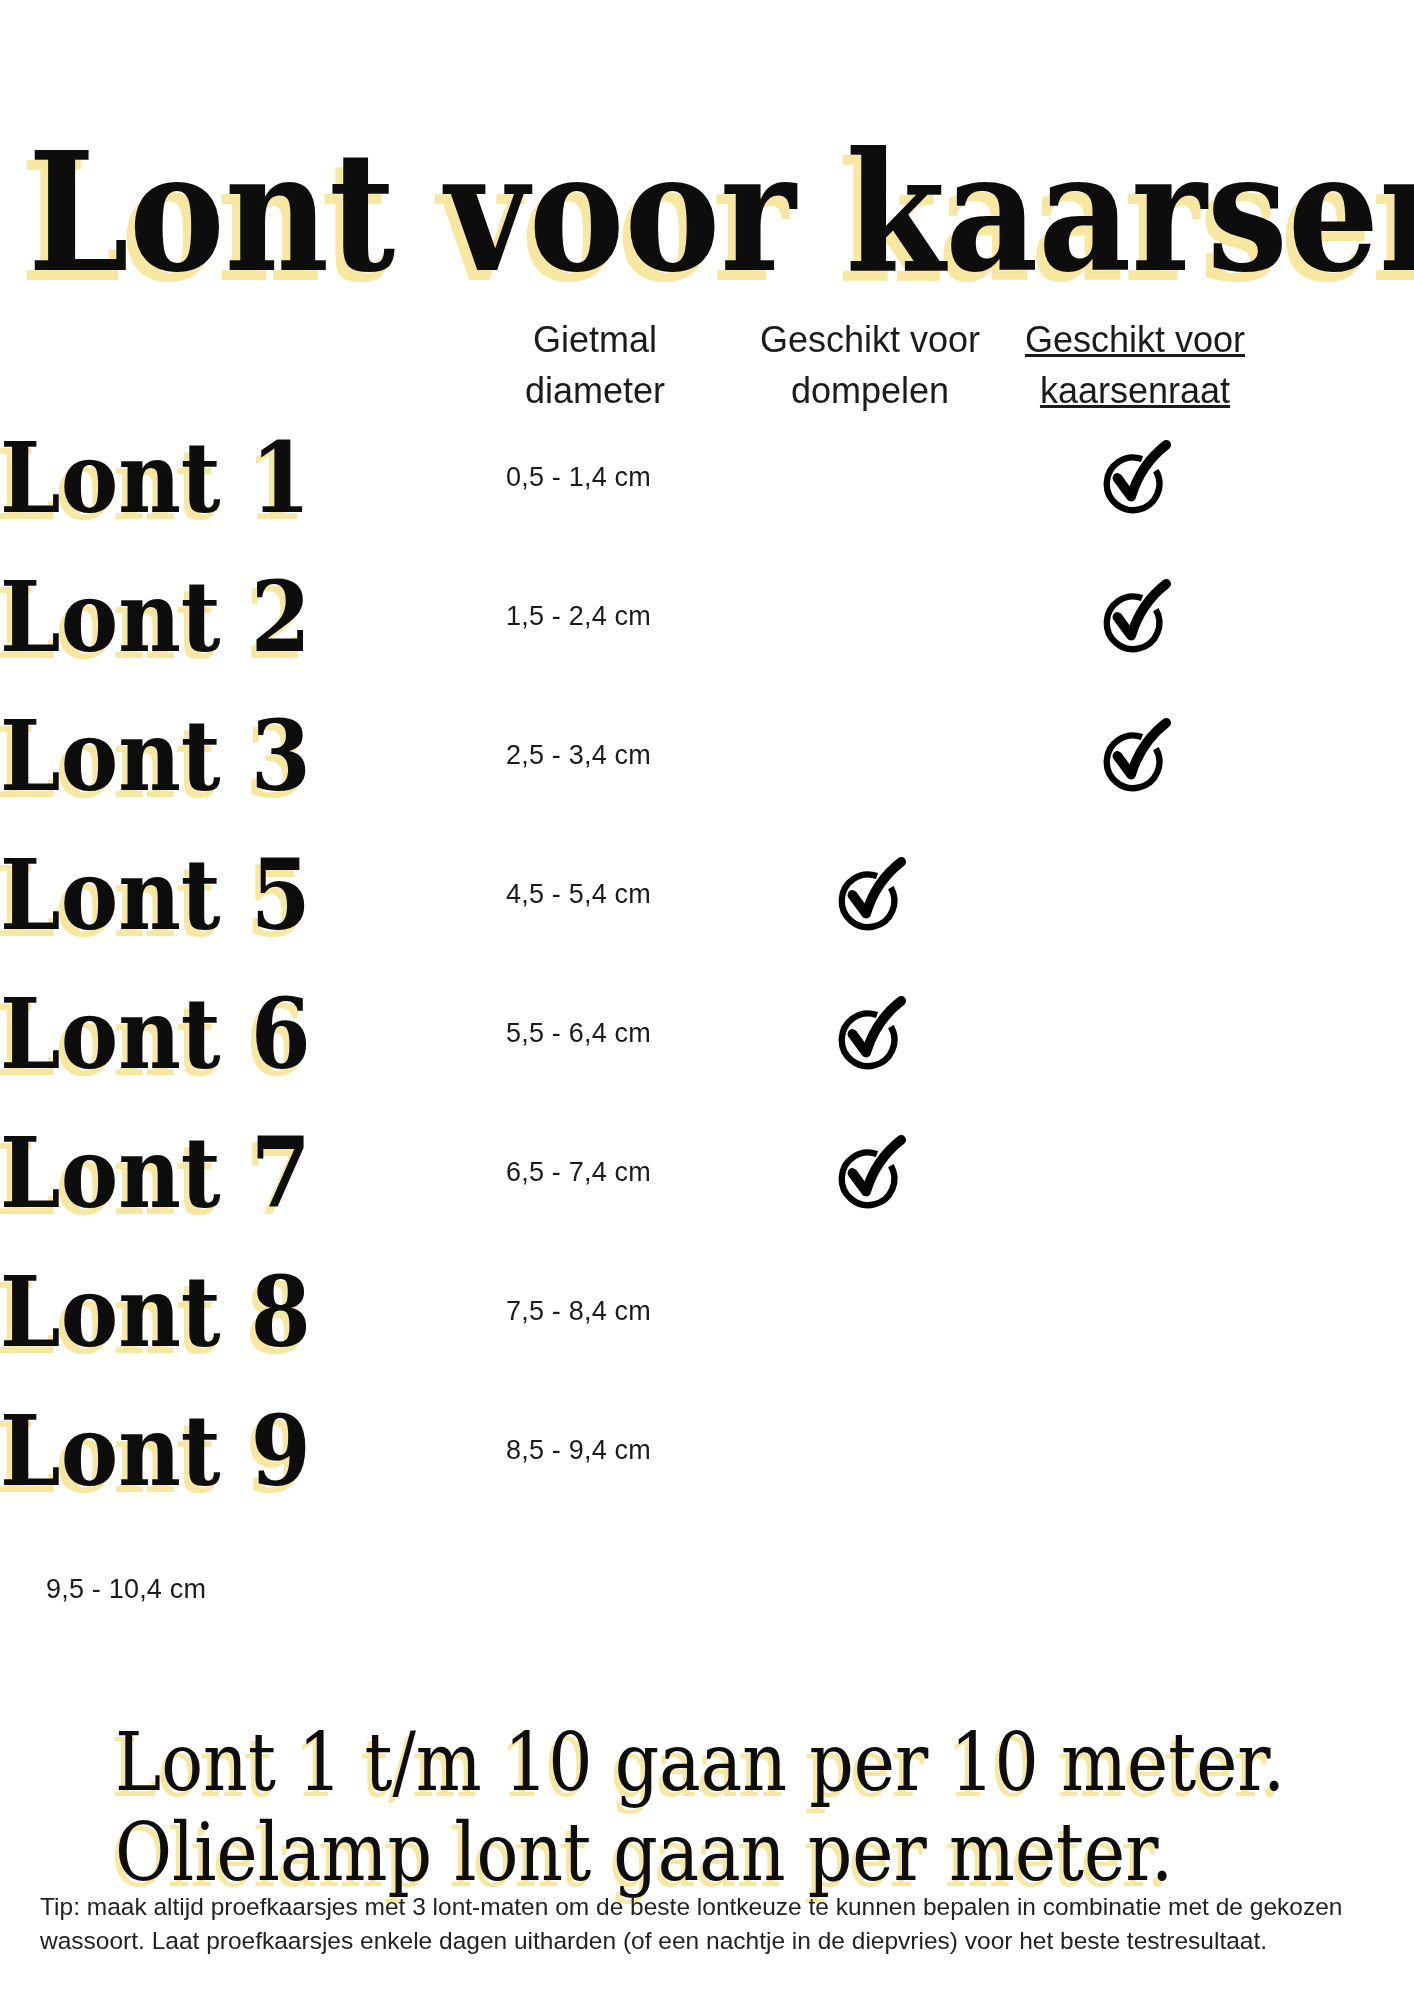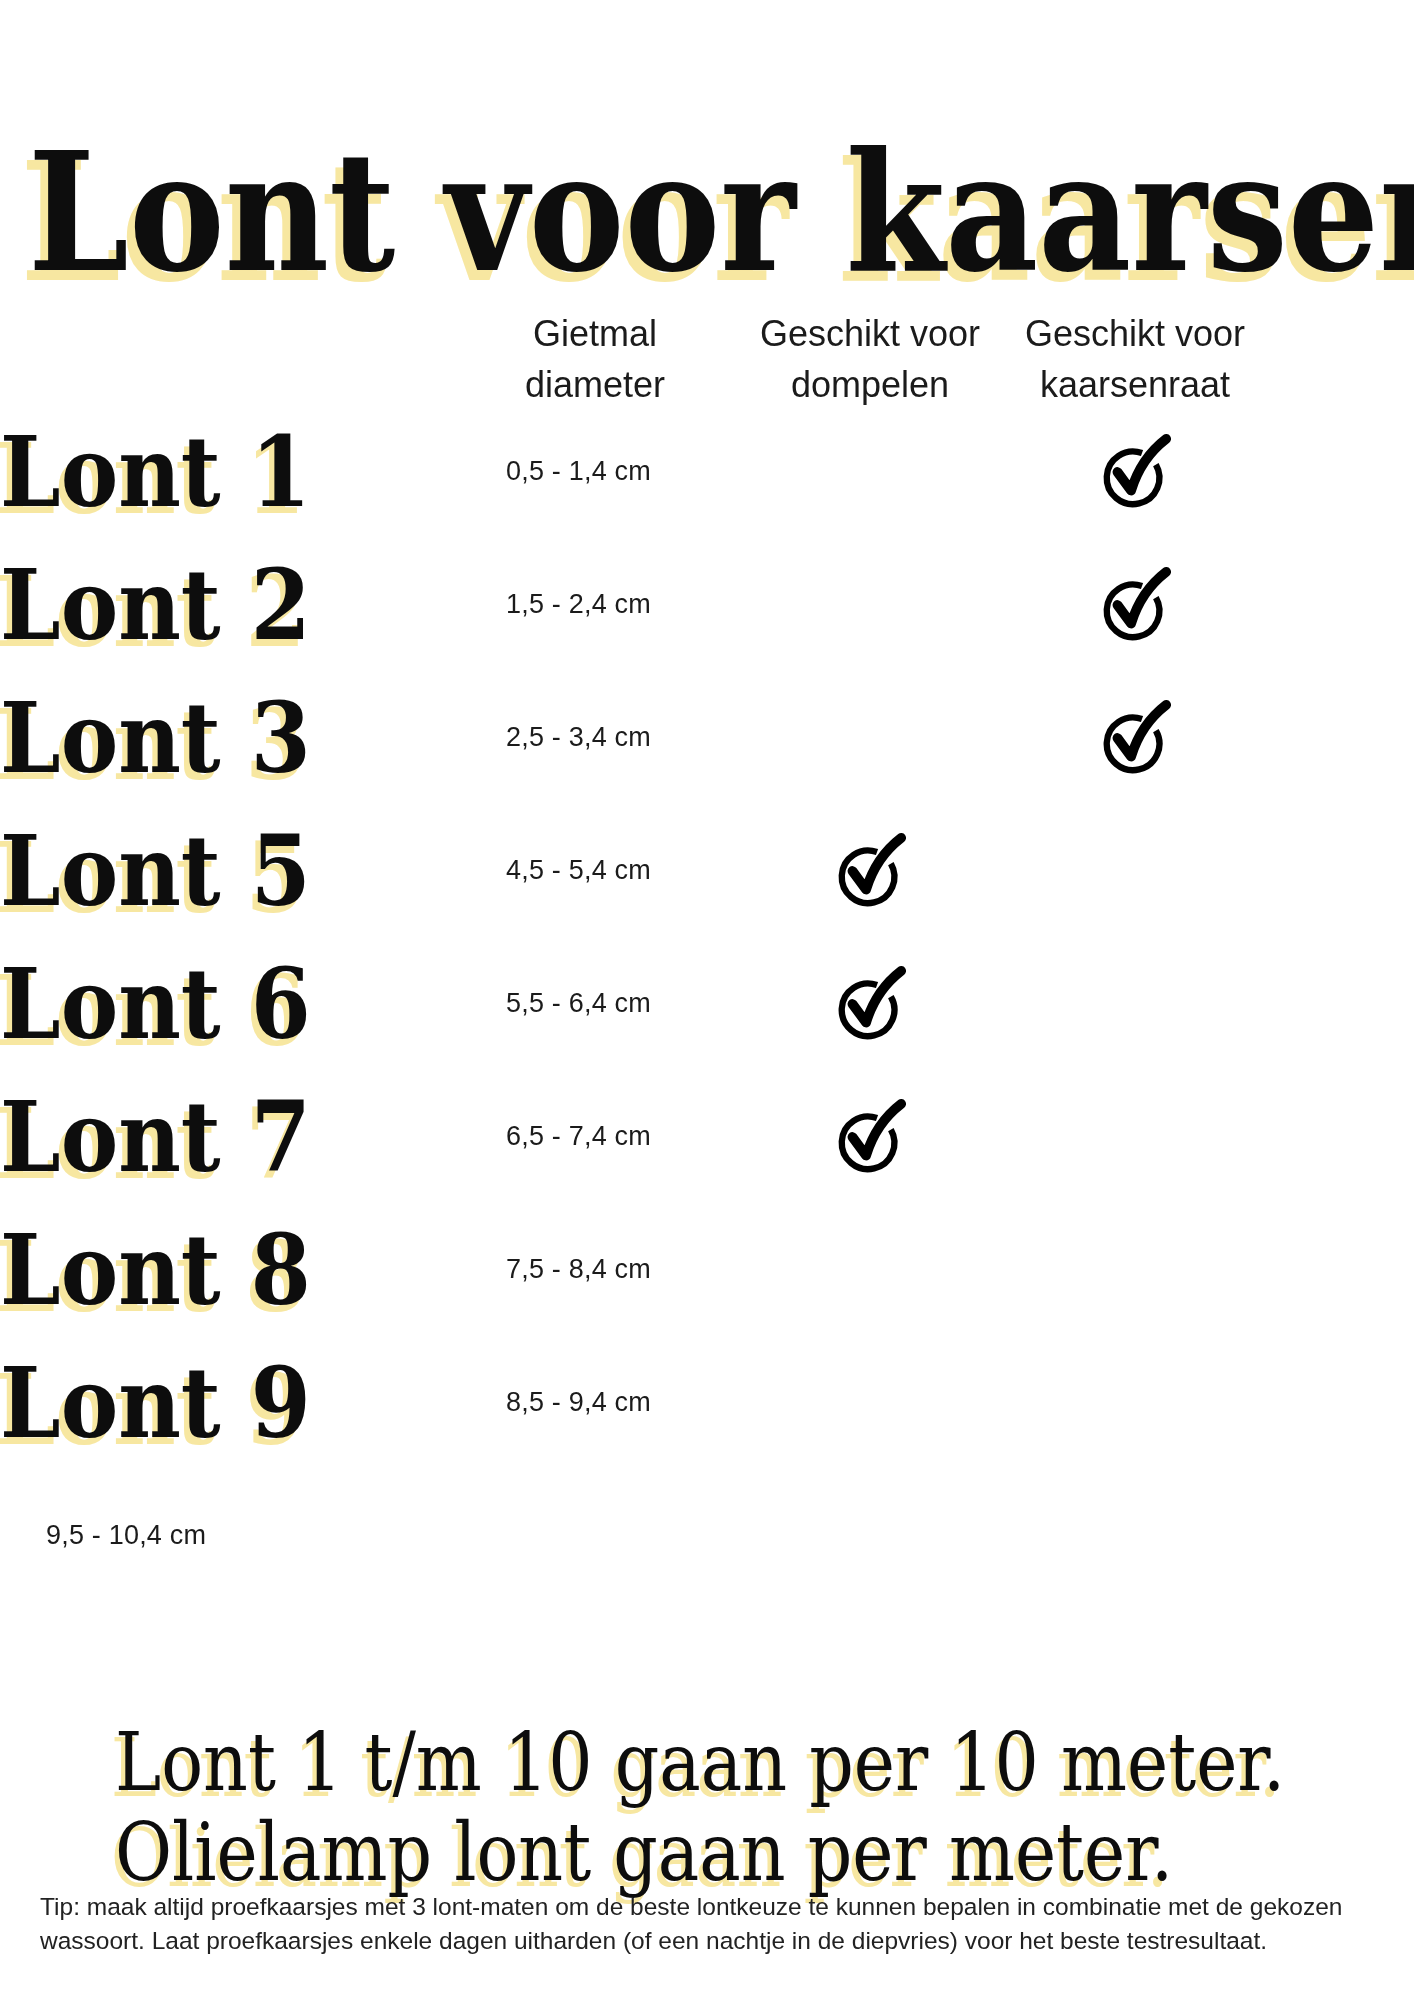--- a/index.html
+++ b/index.html
@@ -32,33 +32,34 @@
     position:absolute;top:130px;left:28px;
     font-size:165px;line-height:1;font-weight:bold;
     text-shadow:-9px 10px 0 var(--shadow);
   }
 
   
   .grid-cols{
     display:grid;
     grid-template-columns:460px 270px 280px 250px;
     width:1414px;
+    margin-top:6px;
   }
   .col-heads{
     position:absolute;top:308px;left:0;
   }
   .col-head{
     text-align:center;
     font-size:36px;line-height:1.42;
     color:var(--sans-ink);
     align-self:start;
   }
   .col-head.h-diameter{max-width:190px;justify-self:center;}
   .col-head.h-dompelen{max-width:230px;justify-self:center;}
-  .col-head.h-kaarsenraat{max-width:240px;justify-self:center;}
+  .col-head.h-kaarsenraat{max-width:240px;justify-self:center;text-decoration:underline;}
 
   .rows{position:absolute;top:405px;left:0;}
   .row{height:133px;align-items:center;}
   .cell{display:flex;align-items:center;}
   .cell.c-label{}
   .row-label{
     font-size:98px;line-height:1;font-weight:bold;
     text-shadow:-6px 7px 0 var(--shadow);
   }
   .cell.c-diameter{

